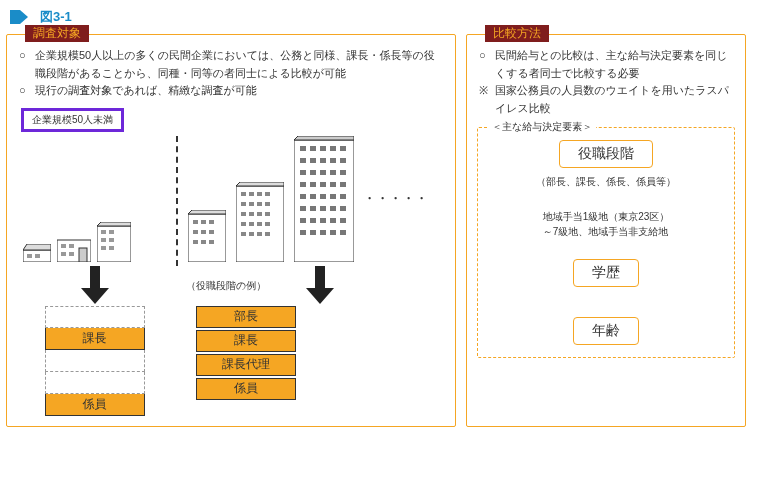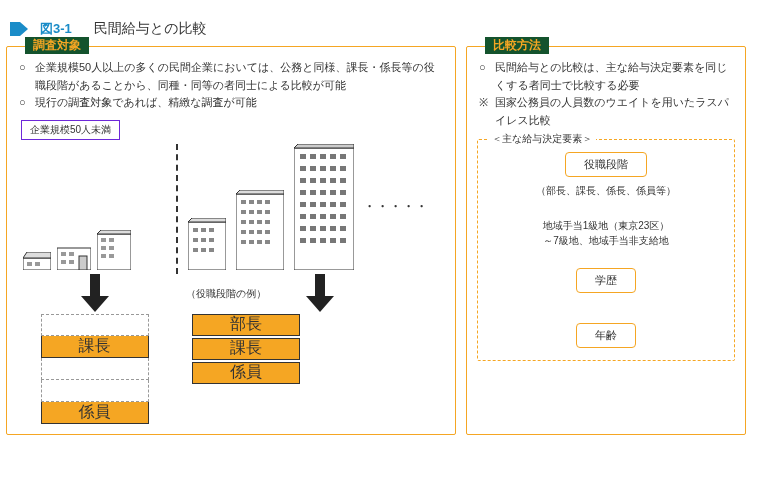--- a/index.html
+++ b/index.html
@@ -1,36 +1,36 @@
 <!DOCTYPE html>
 <html><head>
 <meta charset="utf-8">
 <style>
   * { box-sizing: border-box; margin: 0; padding: 0; }
   body { font-family: "Hiragino Sans", "Meiryo", sans-serif; font-size: 11px; color: #333; width: 760px; height: 500px; background: #fff; }
   
-  .header { display: flex; align-items: center; gap: 10px; padding: 20px 0 8px 10px; }
+  .header { display: flex; align-items: center; gap: 10px; padding: 8px 0 8px 10px; }
   .fig-marker { display: inline-flex; align-items: center; }
   .fig-marker svg { width: 18px; height: 14px; }
   .fig-num { color: #1a8cc8; font-weight: bold; font-size: 13px; margin-left: 2px; }
   .fig-title { font-size: 14px; color: #333; margin-left: 12px; }
   
   .content { display: flex; gap: 10px; padding: 0 6px; }
   
   .panel { border: 1.5px solid #f5a623; border-radius: 2px; position: relative; padding: 12px 10px 10px 10px; flex: 1; }
-  .panel-label { position: absolute; top: -10px; left: 18px; background: #14532d; color: #f5a623; font-weight: bold; font-size: 12px; padding: 0 8px; }
+  .panel-label { position: absolute; top: -10px; left: 18px; background: #7f1d1d; color: #f5a623; font-weight: normal; font-size: 12px; padding: 0 8px; }
   .panel-left { width: 450px; flex: 0 0 450px; }
   .panel-right { width: 280px; flex: 0 0 280px; }
   
   .bullets { font-size: 11px; line-height: 1.6; margin-bottom: 8px; padding-left: 2px; }
   .bullets .line { display: flex; }
   .bullets .mark { flex: 0 0 16px; }
   
   .scale-labels { display: flex; gap: 50px; margin-left: 4px; margin-bottom: 4px; }
-  .scale-box { border: 1px solid #6d28d9; padding: 2px 8px; font-size: 10px; background: #fff; }
+  .scale-box { border: 3px solid #6d28d9; padding: 2px 8px; font-size: 10px; background: #fff; }
   
   .diagram { display: flex; height: 130px; position: relative; }
   .col-small { width: 155px; display: flex; align-items: flex-end; gap: 6px; padding-left: 6px; padding-bottom: 4px; }
   .divider { border-left: 2px dashed #333; height: 100%; margin: 0 4px; }
   .col-large { flex: 1; display: flex; align-items: flex-end; gap: 10px; padding-left: 6px; padding-bottom: 4px; position: relative; }
   .dots { align-self: center; letter-spacing: 2px; font-weight: bold; }
   
   .bldg svg { display: block; }
   
   .arrow-row { display: flex; align-items: center; }
@@ -40,45 +40,44 @@
   .arr-right { width: 100px; margin-left: 4px; }
   .arrow svg { width: 28px; height: 38px; }
   .example-label { font-size: 10px; margin-left: 4px; }
   
   .ladders { display: flex; }
   .ladder-left { width: 155px; display: flex; justify-content: center; }
   .ladder-gap { width: 14px; }
   .ladder-right { width: 120px; display: flex; justify-content: center; }
   
   .ladder { display: flex; flex-direction: column; }
-  .slot { width: 108px; height: 22px; border: 1px solid #333; display: flex; align-items: center; justify-content: center; font-size: 16px; }
+  .slot { width: 100px; height: 22px; border: 1px solid #333; display: flex; align-items: center; justify-content: center; font-size: 12px; }
   .slot.dashed { border: 1.5px dashed #999; background: #fff; }
   .slot.solid { background: #f5a623; }
   .slot + .slot { margin-top: 2px; }
   .ladder-left .slot + .slot { margin-top: 0; }
   .ladder-left .slot { border-top: none; }
   .ladder-left .slot:first-child { border-top: 1.5px dashed #999; }
   
   .right-sub { border: 1.5px dashed #f5a623; border-radius: 2px; margin-top: 10px; padding: 12px 10px; position: relative; }
   .right-sub-label { position: absolute; top: -8px; left: 10px; background: #fff; font-size: 10px; padding: 0 4px; }
   .factors { display: flex; flex-direction: column; align-items: center; gap: 6px; }
-  .factor-box { border: 1px solid #f5a623; border-radius: 4px; padding: 4px 18px; font-size: 11px; color: #333; }
-  .factor-note { font-size: 10px; text-align: center; line-height: 1.5; }
+  .factor-box { border: 1px solid #f5a623; border-radius: 4px; padding: 4px 18px; font-size: 14px; color: #333; }
+  .factor-note { font-size: 10px; text-align: left; line-height: 1.5; }
 </style>
 </head>
 <body>
 
 <div class="header">
   <span class="fig-marker">
     <svg viewBox="0 0 18 14">
         <path d="M0 0 L10 0 L18 7 L10 14 L0 14 Z" fill="#1a8cc8"></path>
       </svg>
   </span>
   <span class="fig-num">図3-1</span>
-  <span class="fig-title">民間給与との比較</span>
 </div>
 
 <div class="content">
 
   <div class="panel panel-left">
     <div class="panel-label">調査対象</div>
     <div class="bullets">
       <div class="line">
           <span class="mark">○</span>
           <span>企業規模50人以上の多くの民間企業においては、公務と同様、課長・係長等の役職段階があることから、同種・同等の者同士による比較が可能</span>
@@ -250,20 +249,21 @@
           <div class="slot dashed"></div>
           <div class="slot dashed"></div>
           <div class="slot solid">係員</div>
         </div>
       </div>
       <div class="ladder-gap"></div>
       <div class="ladder-right">
         <div class="ladder">
           <div class="slot solid">部長</div>
           <div class="slot solid">課長</div>
+          <div class="slot solid">課長代理</div>
           <div class="slot solid">係員</div>
         </div>
       </div>
     </div>
   </div>
 
   <div class="panel panel-right">
     <div class="panel-label">比較方法</div>
     <div class="bullets">
       <div class="line">

